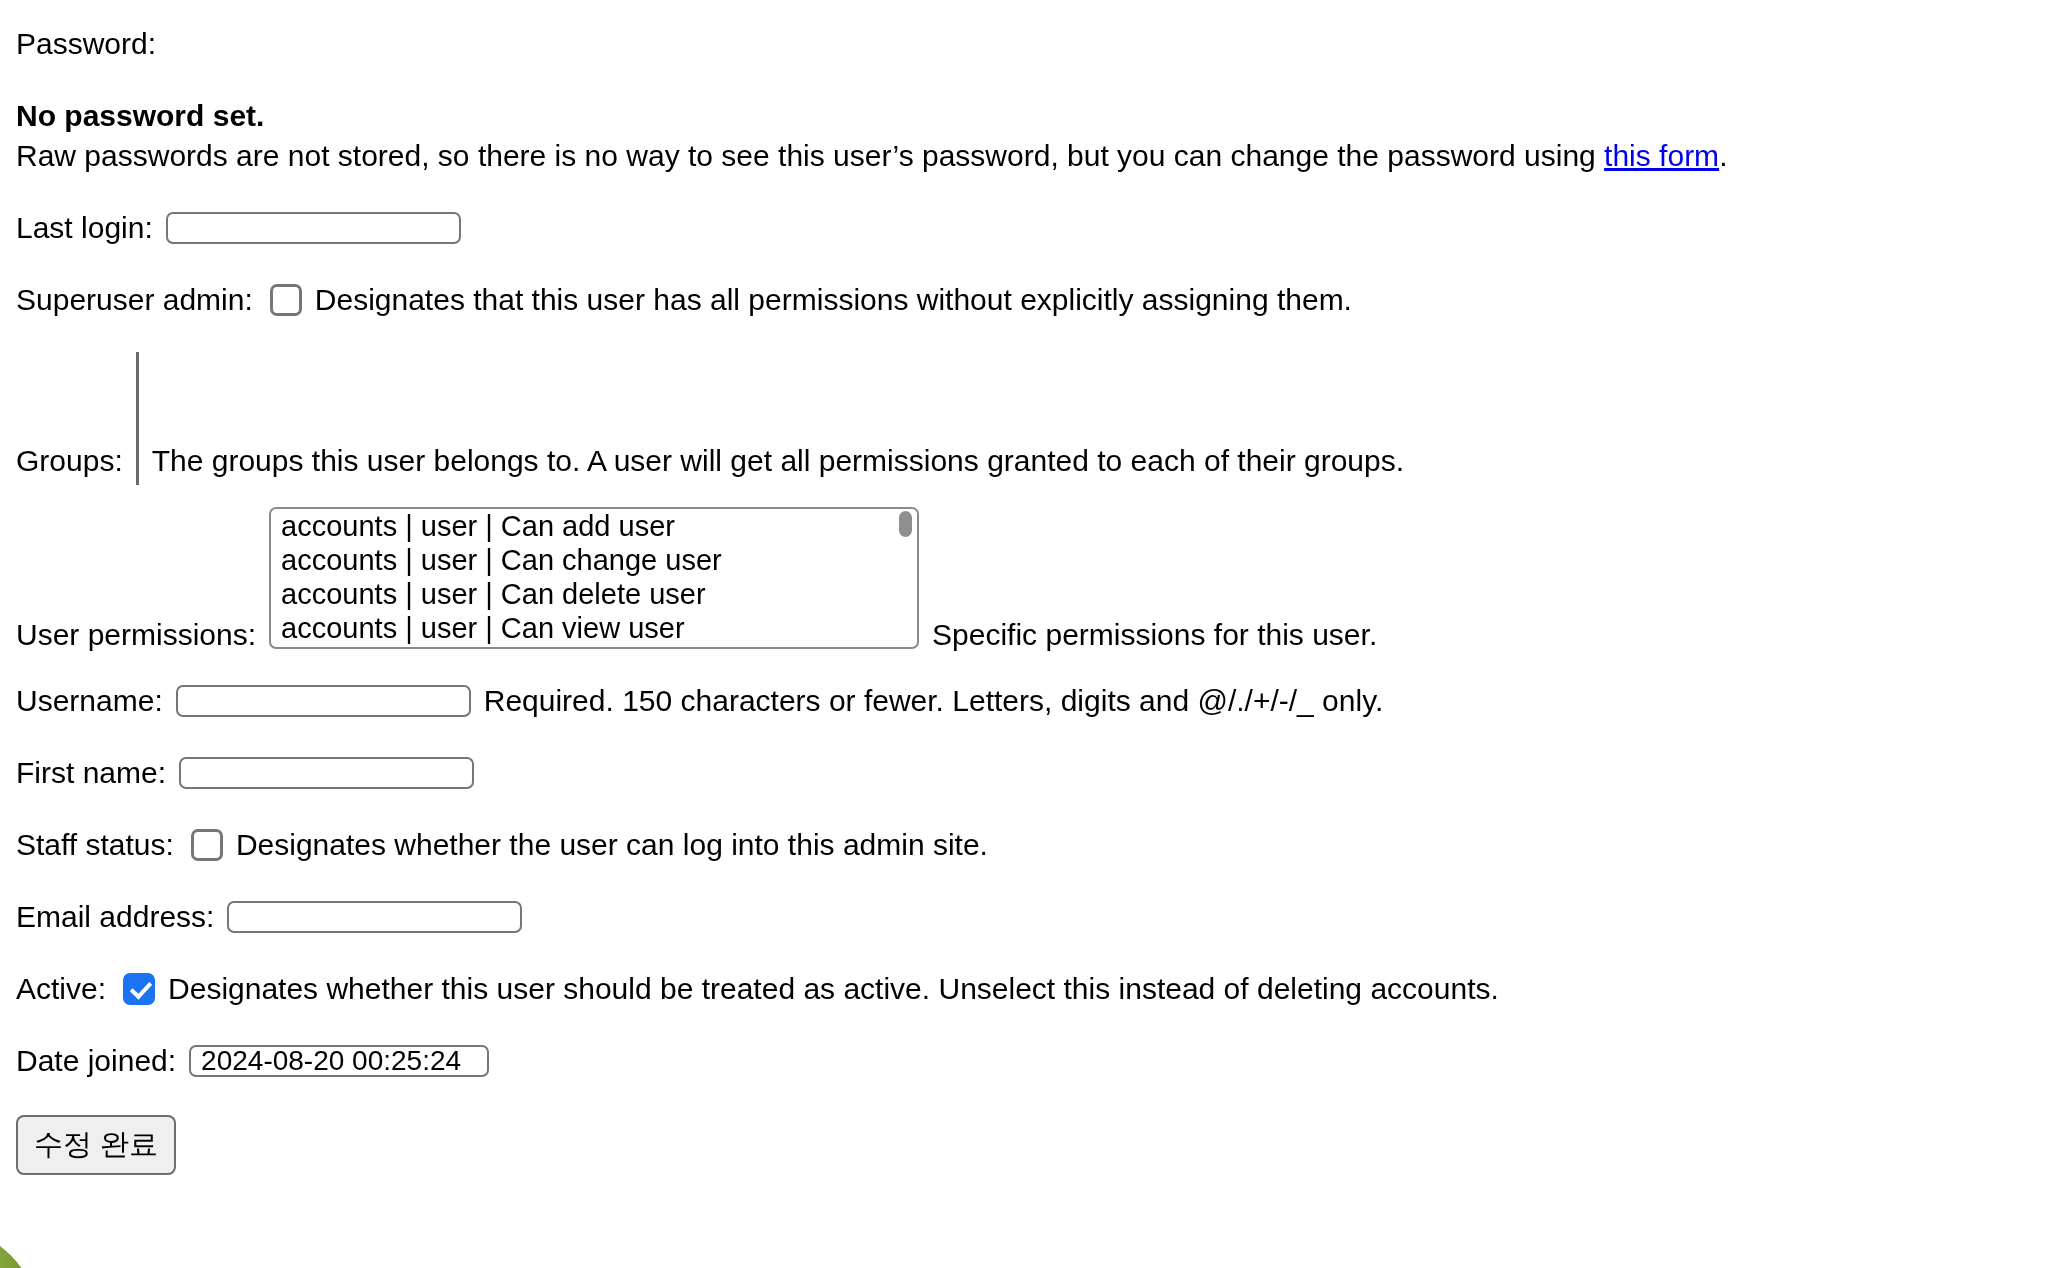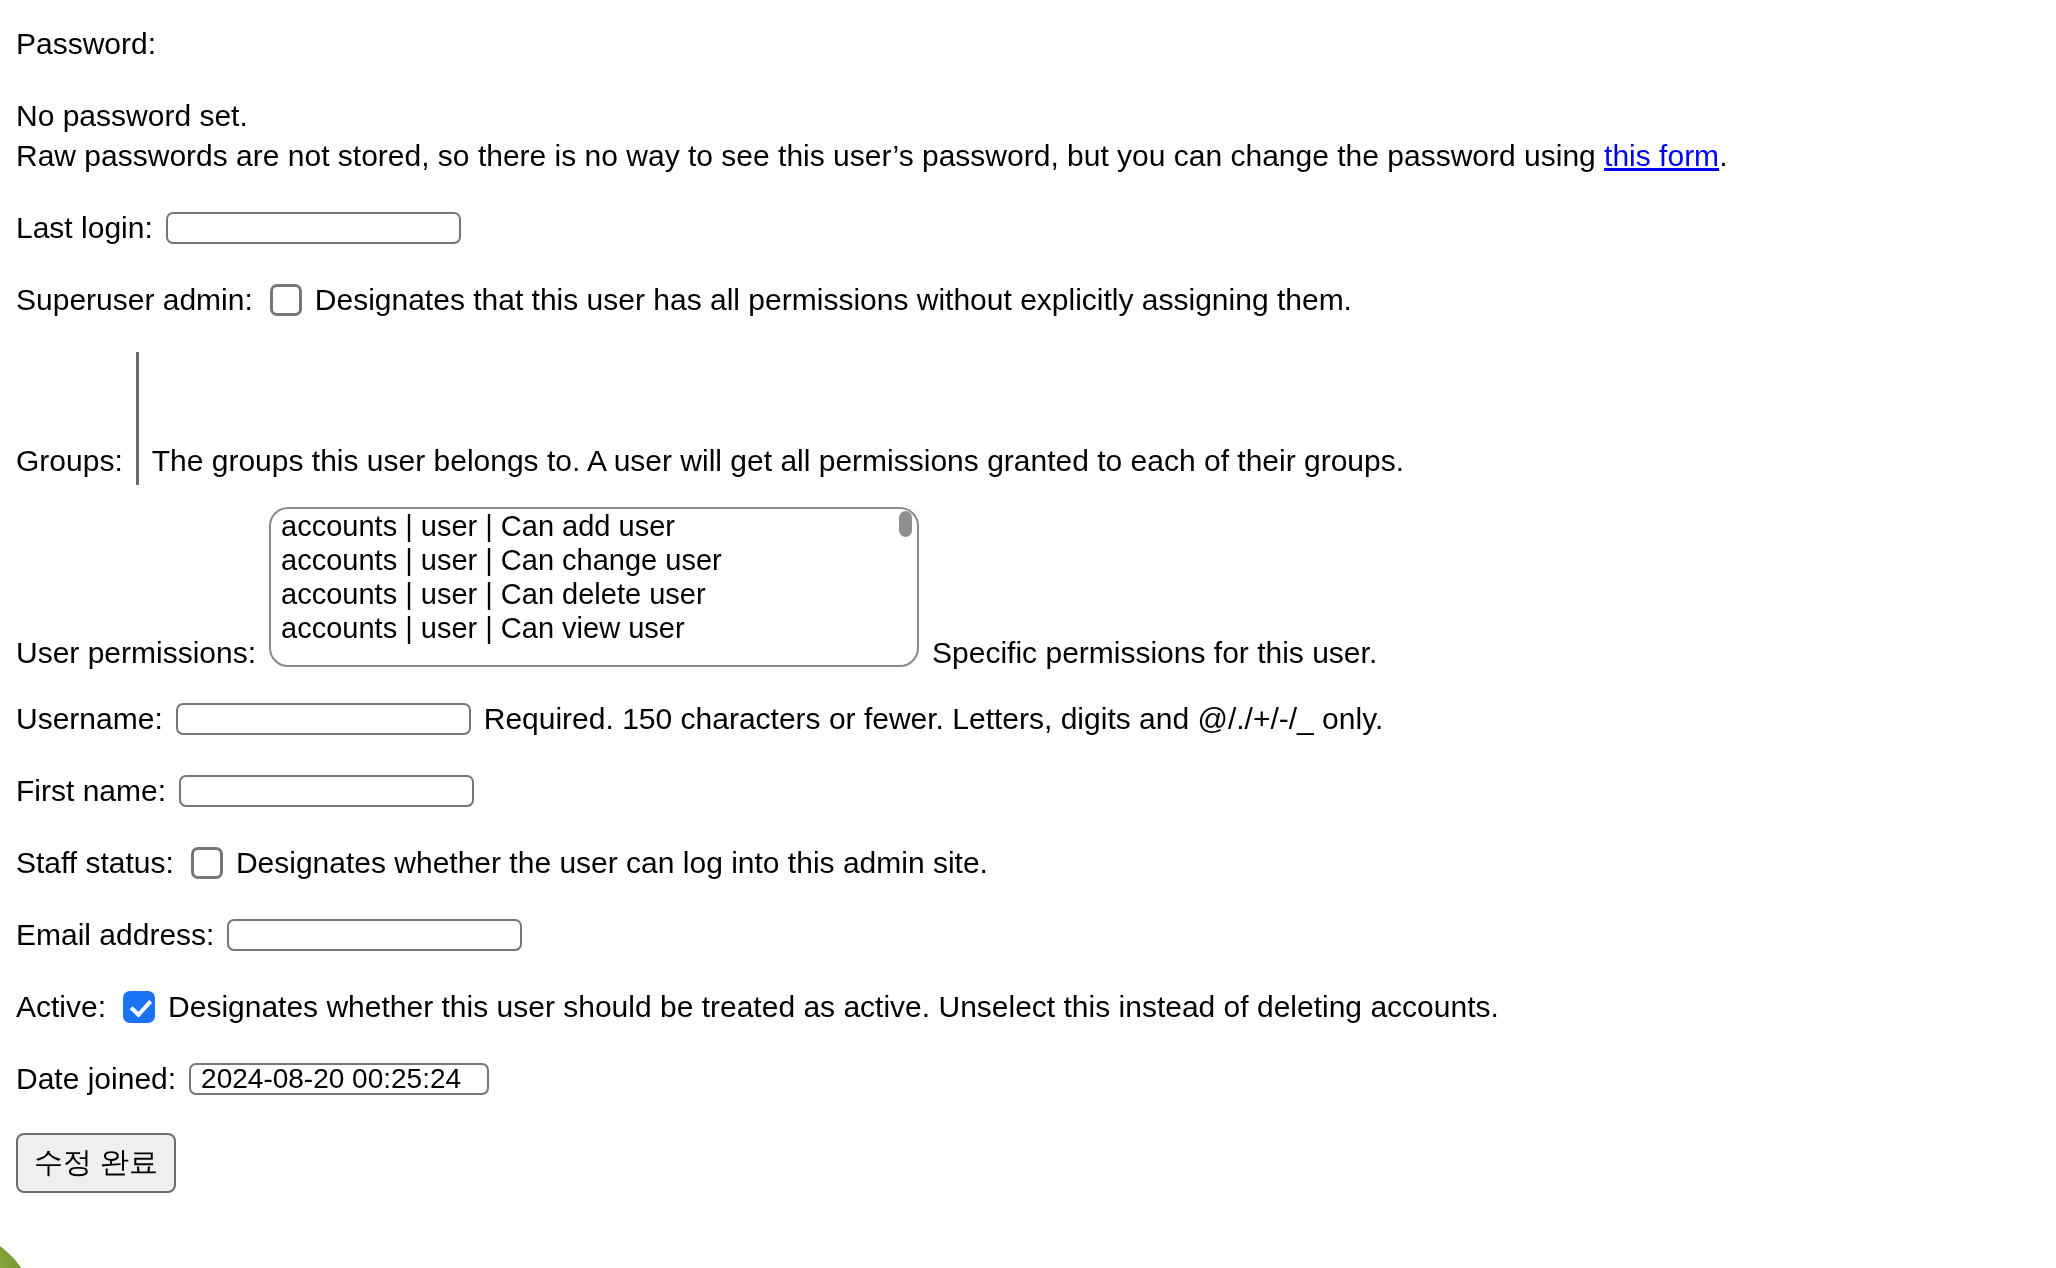--- a/index.html
+++ b/index.html
@@ -9,21 +9,21 @@
     background: #ffffff;
     font-family: "Liberation Sans", "DejaVu Sans", sans-serif;
     font-size: 30px; line-height: 40px; color: #000;
     overflow: hidden; position: relative;
   }
   main { padding: 24px 15px 0 16px; }
   .row { margin: 0 0 32px 0; }
   .flex { display: flex; align-items: center; gap: 13px; }
   .flex.bottom { align-items: flex-end; }
   .label { white-space: nowrap; }
-  strong { font-weight: normal; }
+  strong { font-weight: bold; }
   a.link { color: #0000ee; cursor: pointer; }
 
   input.text-input {
     width: 295px; height: 32px;
     border: 2px solid #767676; border-radius: 7px;
     font-family: inherit; font-size: 28px; color: #000;
     padding: 0 10px; outline: none; background: #fff;
   }
   input.date-input { width: 300px; }
 
@@ -44,22 +44,22 @@
 
   
   .empty-select {
     width: 3px; height: 133px; background: #6a6a6a;
     margin-bottom: -10px; flex: 0 0 auto;
   }
 
   
   .listbox {
     position: relative; flex: 0 0 auto;
-    width: 650px; height: 160px;
-    border: 2px solid #8a8a8a; border-radius: 19px;
+    width: 650px; height: 142px;
+    border: 2px solid #8a8a8a; border-radius: 7px;
     background: #fff; overflow: hidden;
   }
   .option {
     height: 34px; line-height: 34px; padding-left: 10px;
     font-size: 29px; white-space: nowrap;
   }
   .scroll-thumb {
     position: absolute; top: 2px; right: 5px;
     width: 13px; height: 26px; border-radius: 7px;
     background: #8f8f8f;

